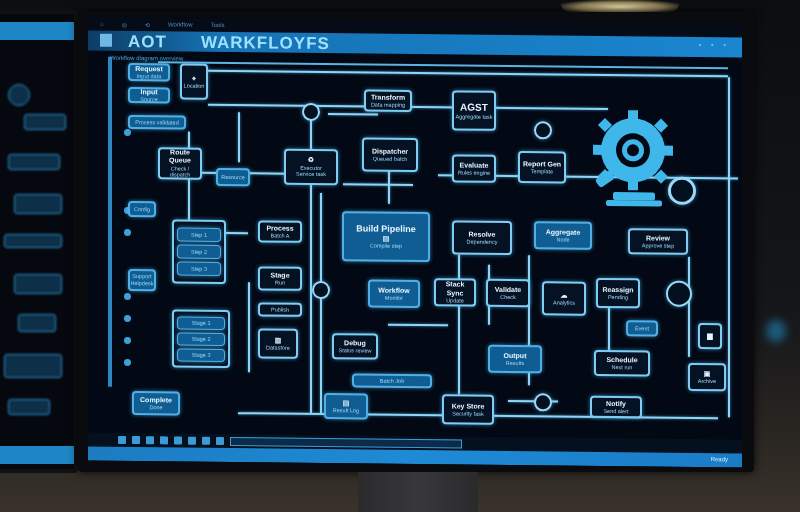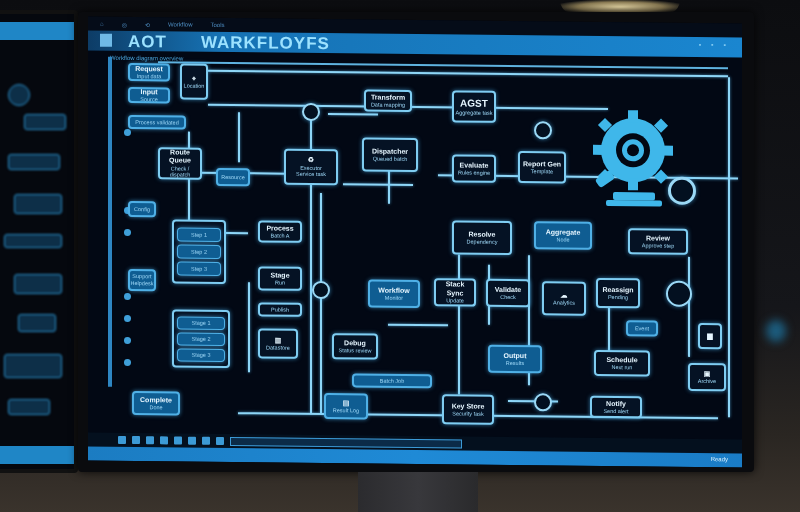--- a/index.html
+++ b/index.html
@@ -171,21 +171,21 @@
           <span class="s">Service task</span>
         </div>
       <div class="node dark" style="left:276px;top:36px;width:48px;height:22px">
           <span class="t">Transform</span>
           <span class="s">Data mapping</span>
         </div>
       <div class="node dark" style="left:274px;top:84px;width:56px;height:34px">
           <span class="t">Dispatcher</span>
           <span class="s">Queued batch</span>
         </div>
-      <div class="node dark" style="left:364px;top:36px;width:44px;height:32px">
+      <div class="node dark" style="left:364px;top:36px;width:44px;height:40px">
           <span class="t" style="font-size:10px">AGST</span>
           <span class="s">Aggregate task</span>
         </div>
       <div class="node dark" style="left:364px;top:100px;width:44px;height:28px">
           <span class="t">Evaluate</span>
           <span class="s">Rules engine</span>
         </div>
       <div class="node dark" style="left:430px;top:96px;width:48px;height:32px">
           <span class="t">Report Gen</span>
           <span class="s">Template</span>
@@ -229,20 +229,25 @@
           </div>
         <div class="node fill" style="position:static;width:100%;height:13px;border-width:1px">
             <span class="s">Stage 3</span>
           </div>
       </div>
       <div class="node dark" style="left:170px;top:276px;width:40px;height:30px">
           <span class="t">▥</span>
           <span class="s">Datastore</span>
         </div>
 
+      <div class="node fill" style="left:254px;top:158px;width:88px;height:50px">
+          <span class="t" style="font-size:9px">Build Pipeline</span>
+          <span class="t">▤</span>
+          <span class="s">Compile step</span>
+        </div>
       <div class="node dark" style="left:364px;top:166px;width:60px;height:34px">
           <span class="t">Resolve</span>
           <span class="s">Dependency</span>
         </div>
       <div class="node fill" style="left:446px;top:166px;width:58px;height:28px">
           <span class="t">Aggregate</span>
           <span class="s">Node</span>
         </div>
       <div class="node dark" style="left:540px;top:172px;width:60px;height:26px">
           <span class="t">Review</span>

